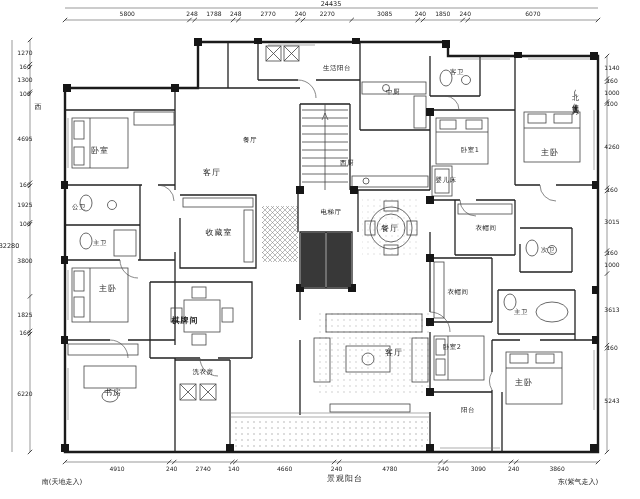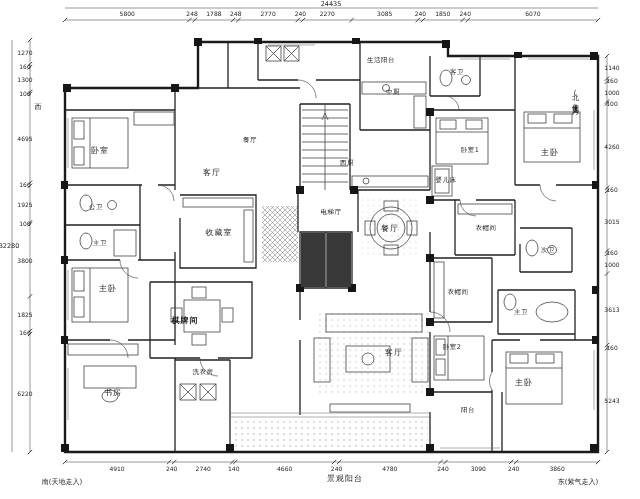--- a/index.html
+++ b/index.html
@@ -287,33 +287,33 @@
   </svg>
 
   <div id="label-layer">
     <div class="dim-total" style="left:331px; top:4px;">24435</div>
     <div class="dim-total vertical" style="left:9px; top:246px;">32280</div>
     <div class="compass" style="left:38px; top:107px;">西</div>
     <div class="compass vertical-text" style="left:575px; top:100px;">北(佳气走入方)</div>
     <div class="compass" style="left:62px; top:482px;">南(天地走入)</div>
     <div class="compass" style="left:578px; top:482px;">东(紫气走入)</div>
   <div class="room-label" style="left: 100px; top: 150px;">卧室</div>
-      <div class="room-label small" style="left: 96px; top: 207px;">公卫</div>
+      <div class="room-label small" style="left: 79px; top: 207px;">公卫</div>
       <div class="room-label small" style="left: 100px; top: 243px;">主卫</div>
       <div class="room-label" style="left: 108px; top: 288px;">主卧</div>
       <div class="room-label" style="left: 113px; top: 392px;">书房</div>
       <div class="room-label" style="left: 212px; top: 172px;">客厅</div>
       <div class="room-label" style="left: 219px; top: 232px;">收藏室</div>
       <div class="room-label" style="left: 185px; top: 320px; font-weight: bold;">棋牌间</div>
       <div class="room-label small" style="left: 250px; top: 140px;">餐厅</div>
       <div class="room-label small" style="left: 203px; top: 372px;">洗衣房</div>
       <div class="room-label small" style="left: 331px; top: 212px;">电梯厅</div>
       <div class="room-label small" style="left: 347px; top: 163px;">西厨</div>
       <div class="room-label small" style="left: 393px; top: 92px;">中厨</div>
-      <div class="room-label small" style="left: 337px; top: 60px; margin-left: 44px;">生活阳台</div>
+      <div class="room-label small" style="left: 337px; top: 68px;">生活阳台</div>
       <div class="room-label small" style="left: 457px; top: 72px;">客卫</div>
       <div class="room-label" style="left: 390px; top: 228px;">餐厅</div>
       <div class="room-label" style="left: 394px; top: 352px;">客厅</div>
       <div class="room-label small" style="left: 470px; top: 150px;">卧室1</div>
       <div class="room-label small" style="left: 446px; top: 180px;">婴儿床</div>
       <div class="room-label" style="left: 550px; top: 152px;">主卧</div>
       <div class="room-label small" style="left: 486px; top: 228px;">衣帽间</div>
       <div class="room-label small" style="left: 458px; top: 292px;">衣帽间</div>
       <div class="room-label small" style="left: 548px; top: 250px;">次卫</div>
       <div class="room-label small" style="left: 521px; top: 312px;">主卫</div>

